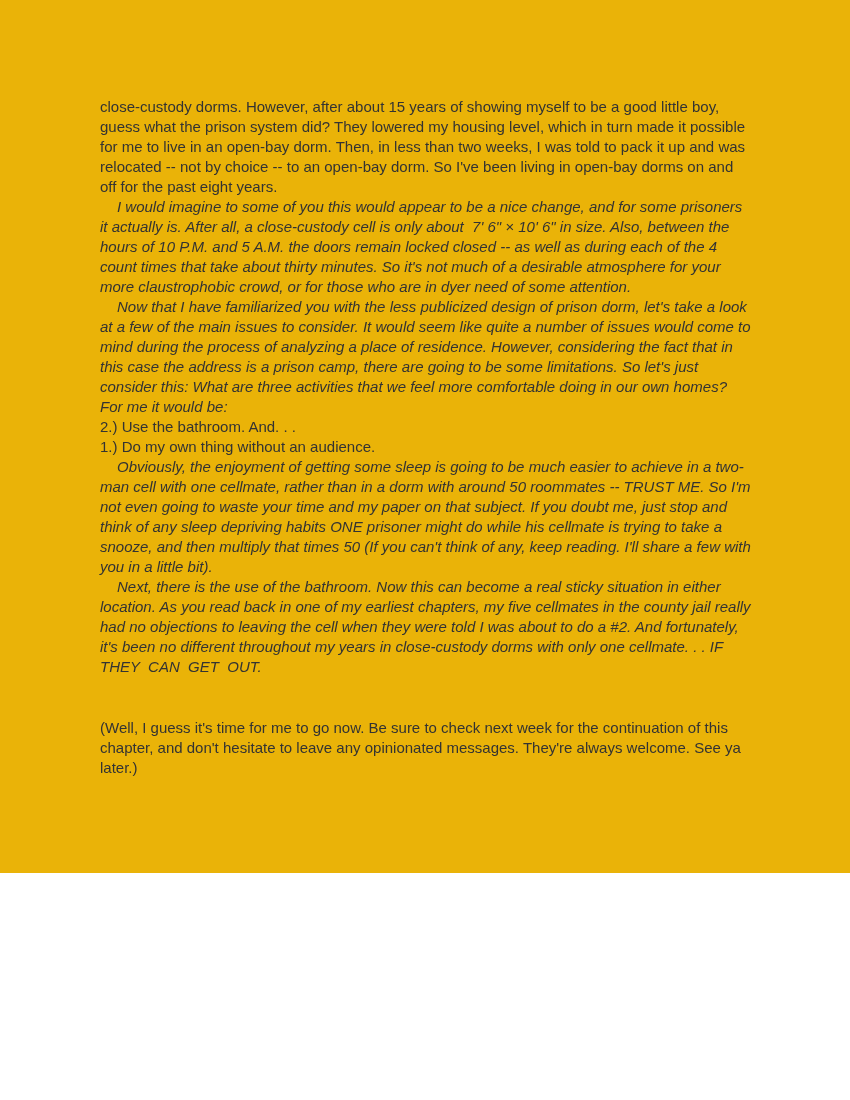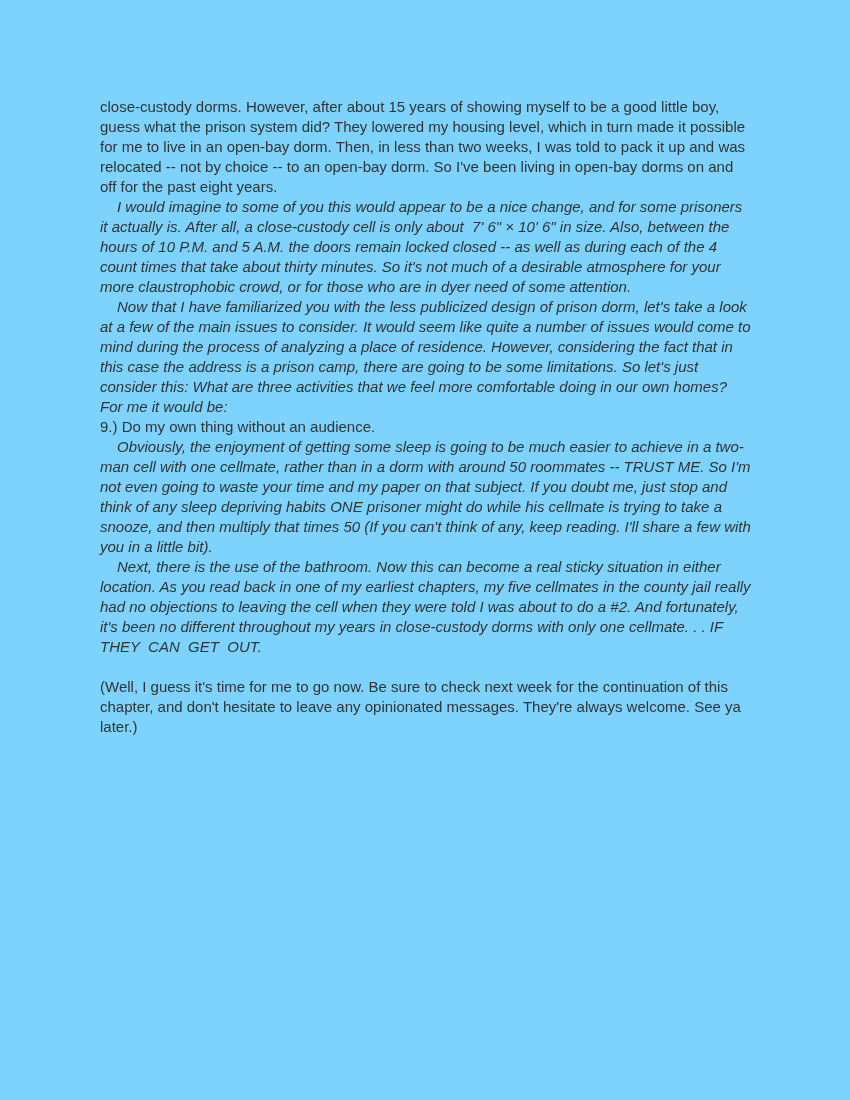--- a/index.html
+++ b/index.html
@@ -3,22 +3,22 @@
 <meta charset="utf-8">
 <style>
   html, body {
     margin: 0;
     padding: 0;
     background: #ffffff;
   }
   .page {
     position: relative;
     width: 850px;
-    height: 1100px;
-    background: #7dd3fc;
+    height: 873px;
+    background: #eab308;
     overflow: hidden;
     font-family: "Liberation Sans", "DejaVu Sans", sans-serif;
   }
   .text-column {
     position: absolute;
     left: 100px;
     top: 97px;
     width: 652px;
     color: #333333;
     font-size: 15px;
@@ -26,29 +26,30 @@
   }
   .para {
     margin: 0;
     white-space: pre-wrap;
   }
   .para.indent {
     text-indent: 17px;
     font-style: italic;
   }
   .para.gap-before {
-    margin-top: 20px;
+    margin-top: 41px;
   }
 </style>
 </head>
 <body>
 
 <div class="page">
   <div class="text-column">
     <p class="para">close-custody dorms. However, after about 15 years of showing myself to be a good little boy, guess what the prison system did? They lowered my housing level, which in turn made it possible for me to live in an open-bay dorm. Then, in less than two weeks, I was told to pack it up and was relocated -- not by choice -- to an open-bay dorm. So I've been living in open-bay dorms on and off for the past eight years.</p>
     <p class="para indent">I would imagine to some of you this would appear to be a nice change, and for some prisoners it actually is. After all, a close-custody cell is only about  7' 6" × 10' 6" in size. Also, between the hours of 10 P.M. and 5 A.M. the doors remain locked closed -- as well as during each of the 4 count times that take about thirty minutes. So it's not much of a desirable atmosphere for your more claustrophobic crowd, or for those who are in dyer need of some attention.</p>
     <p class="para indent">Now that I have familiarized you with the less publicized design of prison dorm, let's take a look at a few of the main issues to consider. It would seem like quite a number of issues would come to mind during the process of analyzing a place of residence. However, considering the fact that in this case the address is a prison camp, there are going to be some limitations. So let's just consider this: What are three activities that we feel more comfortable doing in our own homes? For me it would be:</p>
-    <p class="para">9.) Do my own thing without an audience.</p>
+    <p class="para">2.) Use the bathroom. And. . .</p>
+    <p class="para">1.) Do my own thing without an audience.</p>
     <p class="para indent">Obviously, the enjoyment of getting some sleep is going to be much easier to achieve in a two-man cell with one cellmate, rather than in a dorm with around 50 roommates -- TRUST ME. So I'm not even going to waste your time and my paper on that subject. If you doubt me, just stop and think of any sleep depriving habits ONE prisoner might do while his cellmate is trying to take a snooze, and then multiply that times 50 (If you can't think of any, keep reading. I'll share a few with you in a little bit).</p>
     <p class="para indent">Next, there is the use of the bathroom. Now this can become a real sticky situation in either location. As you read back in one of my earliest chapters, my five cellmates in the county jail really had no objections to leaving the cell when they were told I was about to do a #2. And fortunately, it's been no different throughout my years in close-custody dorms with only one cellmate. . . IF  THEY  CAN  GET  OUT.</p>
     <p class="para gap-before">(Well, I guess it's time for me to go now. Be sure to check next week for the continuation of this chapter, and don't hesitate to leave any opinionated messages. They're always welcome. See ya later.)</p>
   </div>
 </div>
 
 </body></html>

